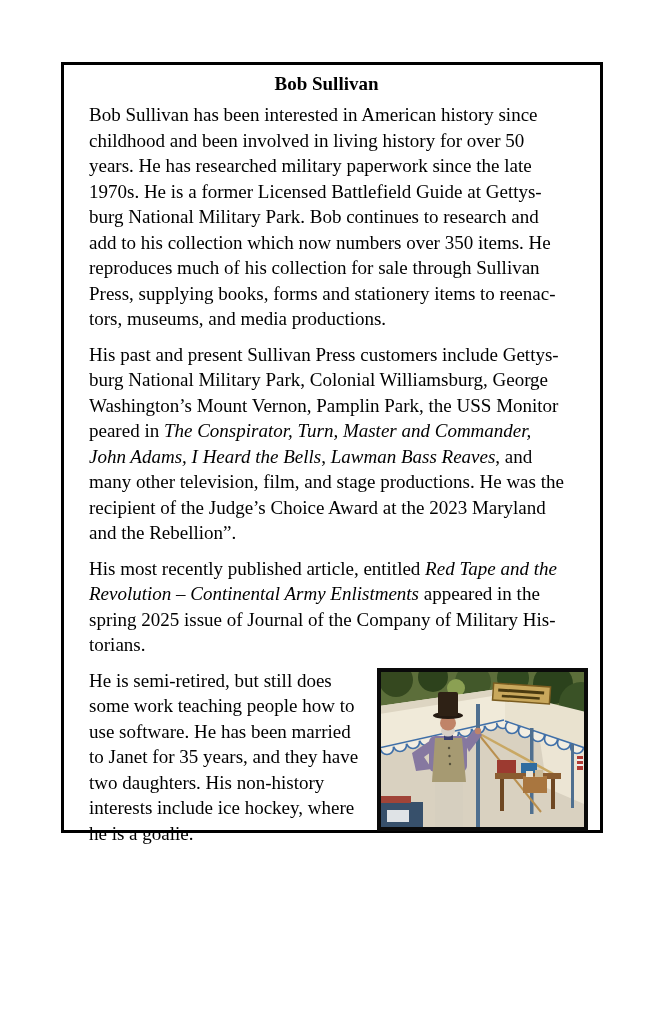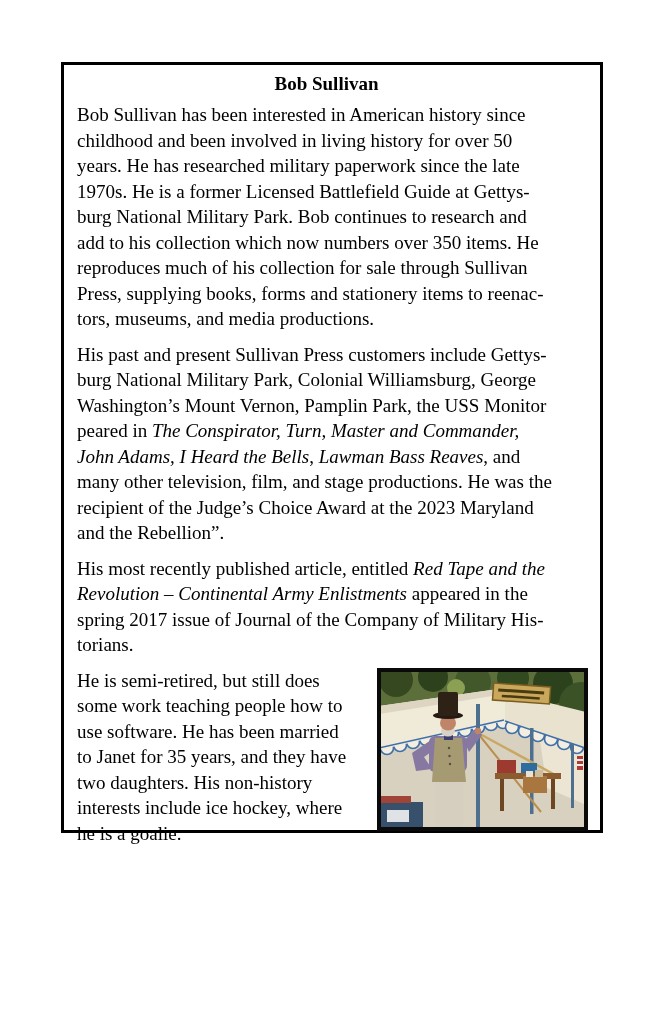--- a/index.html
+++ b/index.html
@@ -21,21 +21,21 @@
   .title{
     font-size:19px;
     font-weight:bold;
     text-align:center;
     margin:1px 14px 6px 0;
     line-height:25px;
   }
   .para{
     font-size:19px;
     line-height:25.5px;
-    margin:0 0 10px 0;
+    margin:0 0 10px 12px;
   }
   .line{white-space:pre-wrap;}
   em{font-style:italic;}
   .bio-row{
     display:flex;
     align-items:flex-start;
   }
   .bio-col{
     width:300px;
     flex:none;
@@ -76,21 +76,21 @@
         <div class="line"><span>Washington’s Mount Vernon, Pamplin Park, the USS Monitor</span></div>
         <div class="line"><span>peared in </span><em>The Conspirator, Turn, Master and Commander,</em></div>
         <div class="line"><em>John Adams, I Heard the Bells</em><span>, </span><em>Lawman Bass Reaves</em><span>, and</span></div>
         <div class="line"><span>many other television, film, and stage productions. He was the</span></div>
         <div class="line"><span>recipient of the Judge’s Choice Award at the 2023 Maryland</span></div>
         <div class="line"><span>and the Rebellion”.</span></div>
       </div>
       <div class="para">
         <div class="line"><span>His most recently published article, entitled </span><em>Red Tape and the</em></div>
         <div class="line"><em>Revolution – Continental Army Enlistments</em><span> appeared in the</span></div>
-        <div class="line"><span>spring 2017 issue of Journal of the Company of Military His-</span></div>
+        <div class="line"><span>spring 2025 issue of Journal of the Company of Military His-</span></div>
         <div class="line"><span>torians.</span></div>
       </div>
     </div>
 
   <div class="bio-row">
     <div id="bio-col" class="bio-col">
         <div class="para">
           <div class="line"><span>He is semi-retired, but still does</span></div>
           <div class="line"><span>some work teaching people how to</span></div>
           <div class="line"><span>use software. He has been married</span></div>

